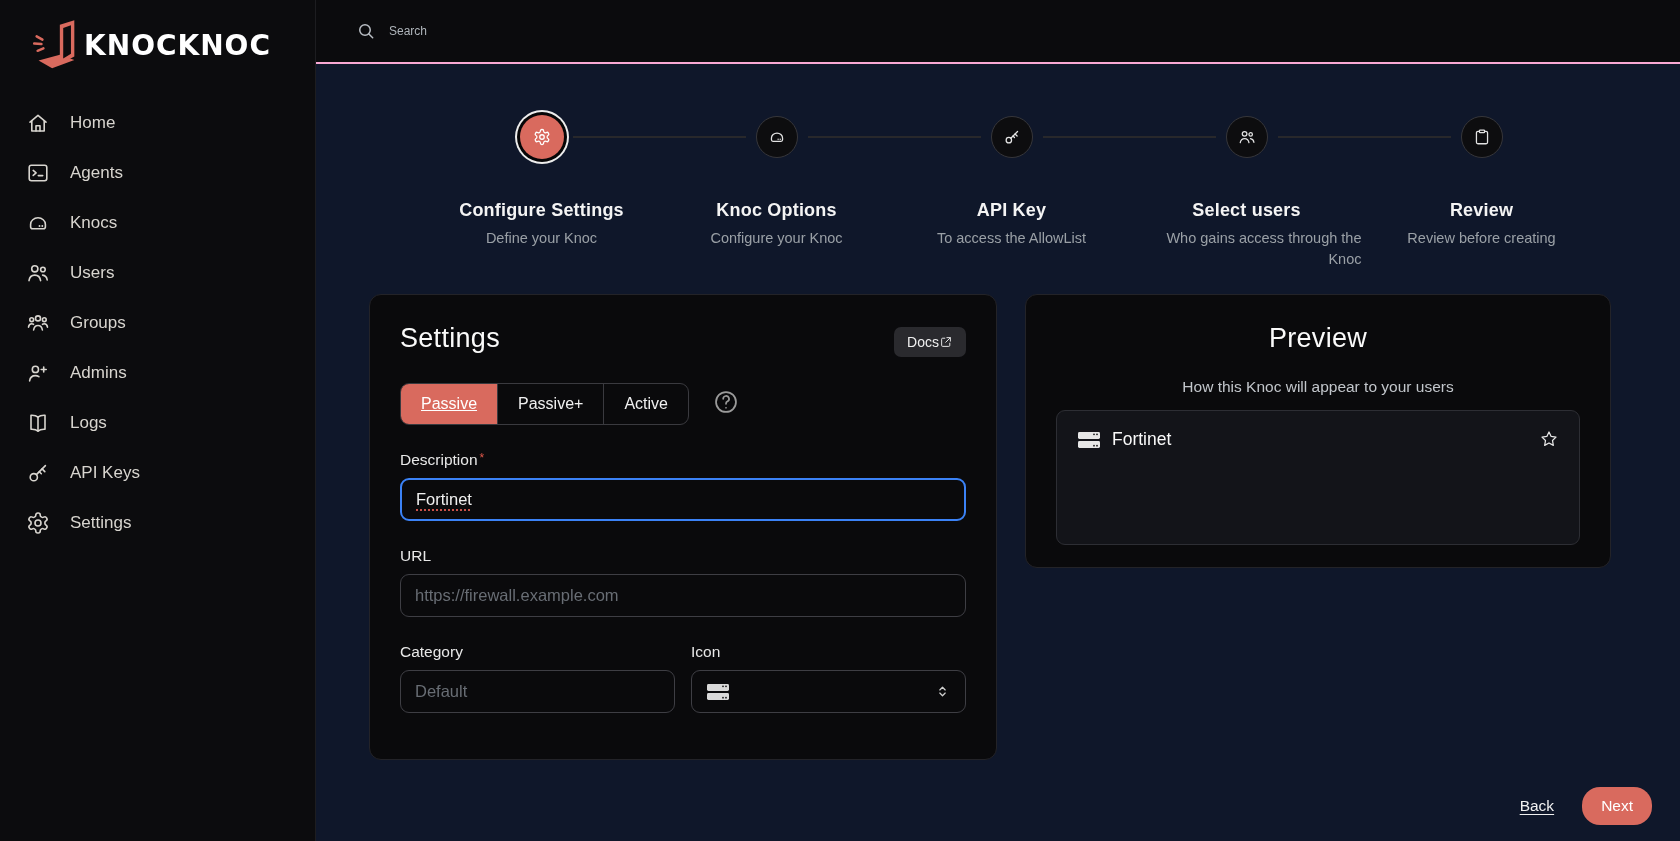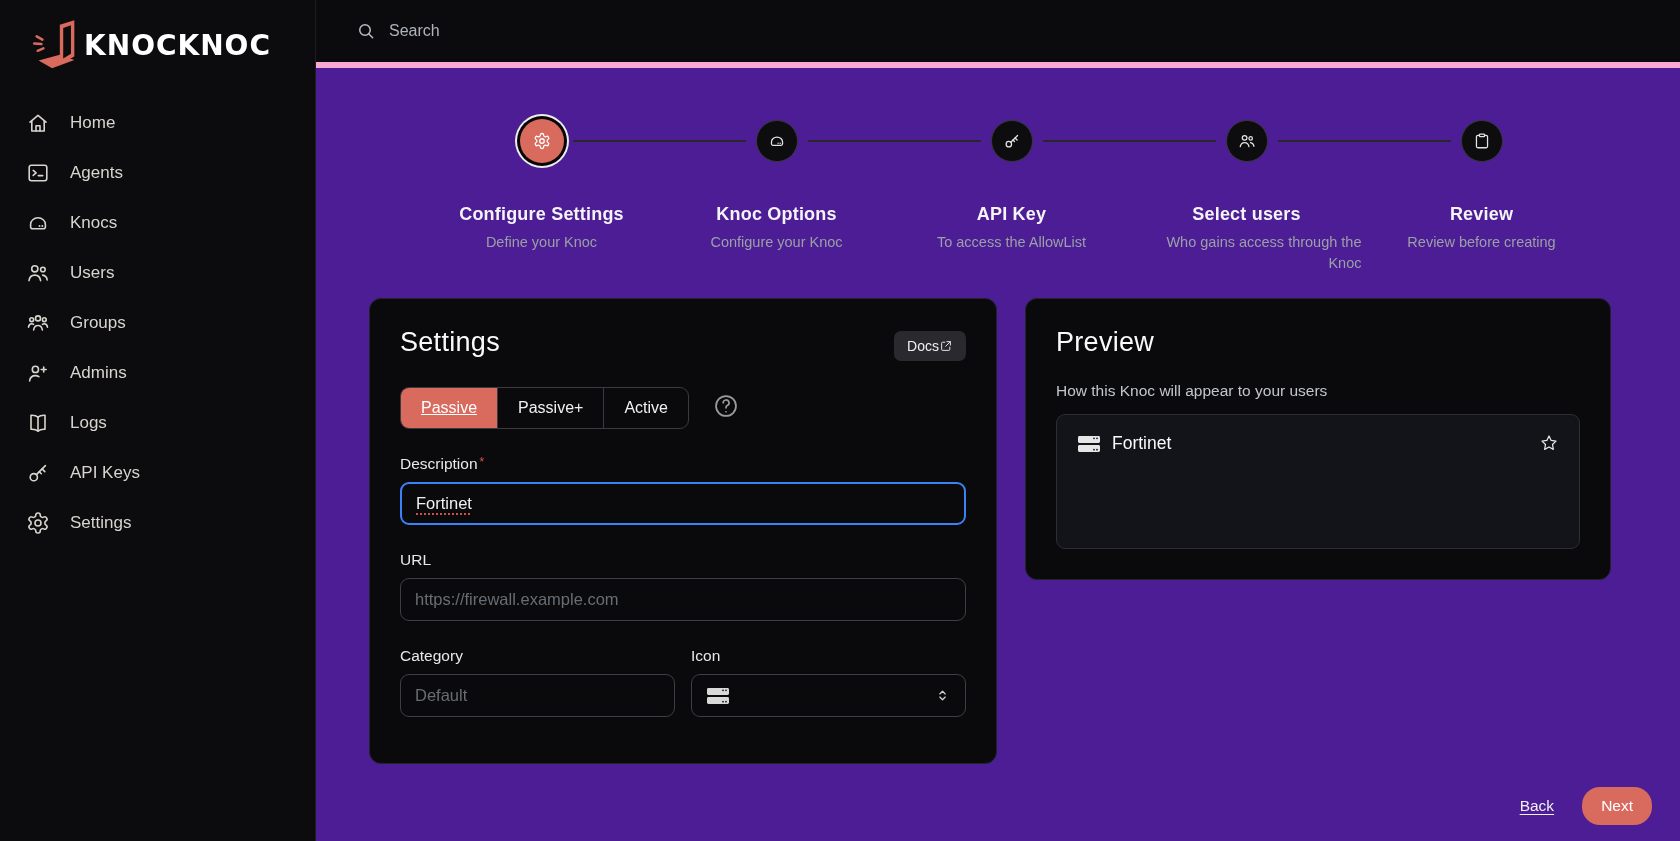--- a/index.html
+++ b/index.html
@@ -16,42 +16,42 @@
   .logo-mark { width:58px; height:58px; flex-shrink:0; }
   .logo-text { font-size:28px; font-weight:800; letter-spacing:1px; color:#ffffff; font-family:"DejaVu Sans","Liberation Sans",sans-serif; }
   .nav { padding-top:12px; }
   .nav-item { display:flex; align-items:center; gap:20px; padding:0 26px; height:50px; color:#d8d5cf; font-size:17px; cursor:pointer; }
   .nav-item svg { width:24px; height:24px; stroke:#d8d5cf; fill:none; stroke-width:1.6; stroke-linecap:round; stroke-linejoin:round; flex-shrink:0; }
 
   
   .main { flex:1; display:flex; flex-direction:column; background:#0b0b0d; }
   .topbar { height:62px; display:flex; align-items:center; gap:13px; padding:0 40px; flex-shrink:0; }
   .topbar svg { width:20px; height:20px; stroke:#b9bec4; fill:none; stroke-width:1.8; stroke-linecap:round; }
-  .search-input { background:transparent; border:none; outline:none; color:#e8e8e8; font-size:16px; width:420px; font-family:inherit; }
+  .search-input { background:transparent; border:none; outline:none; color:#e8e8e8; font-size:12px; width:420px; font-family:inherit; }
   .search-input::placeholder { color:#aeb4ba; }
 
-  .content { flex:1; position:relative; background:#4c1d95; border-top:6px solid #f9a8d4; }
+  .content { flex:1; position:relative; background:#0f172a; border-top:2px solid #f9a8d4; }
 
   
   .stepper { display:flex; margin:46px 0 0 108px; }
   .step { width:235px; position:relative; display:flex; flex-direction:column; align-items:center; }
   .step:not(:last-child)::before { content:""; position:absolute; top:26px; left:calc(50% + 31px); width:calc(100% - 62px); height:1.5px; background:#28282b; }
   .circle-wrap { height:54px; display:flex; align-items:center; justify-content:center; width:100%; }
   .step-circle { width:42px; height:42px; border-radius:50%; background:#0d0d0f; border:1px solid #36363a; display:flex; align-items:center; justify-content:center; cursor:pointer; z-index:2; }
   .step-circle svg { width:18px; height:18px; stroke:#e3e3e3; fill:none; stroke-width:1.7; stroke-linecap:round; stroke-linejoin:round; }
   .step.active .step-circle { width:44px; height:44px; background:var(--accent,#d96a5e); border-color:transparent; box-shadow:0 0 0 3px #060607, 0 0 0 5px #ededed; }
   .step.active .step-circle svg { stroke:#ffffff; }
   .step-title { margin-top:36px; font-size:18px; font-weight:700; color:#f4f4f4; text-align:center; letter-spacing:.2px; }
   .step-sub { margin-top:7px; font-size:14.5px; color:#9aa0a6; text-align:right; line-height:1.45; max-width:230px; }
 
   
   .cards { display:flex; gap:28px; margin:24px 26px 0 53px; align-items:flex-start; }
   .card { background:#0a0a0c; border:1px solid #232328; border-radius:12px; }
   .settings-card { width:628px; padding:28px 30px 46px; }
-  .preview-card  { width:586px; padding:28px 30px 30px; }
+  .preview-card  { width:586px; padding:28px 30px 22px;text-align:center; }
   .card-head { display:flex; justify-content:space-between; align-items:flex-start; }
   .card-title { font-size:27px; font-weight:500; color:#fafafa; letter-spacing:.3px; }
 
   .docs-btn { display:flex; align-items:center; background:#2a2a2e; border:none; border-radius:7px; color:#f0f0f0; font-size:14px; padding:7px 13px; cursor:pointer; font-family:inherit; margin-top:4px; }
   .docs-btn svg { width:14px; height:14px; stroke:#e6e6e6; fill:none; stroke-width:1.7; stroke-linecap:round; stroke-linejoin:round; }
 
   .mode-row { display:flex; align-items:center; gap:24px; margin-top:26px; }
   .segmented { display:inline-flex; border:1px solid #3a3a3f; border-radius:9px; overflow:hidden; }
   .seg { padding:11px 20px; font-size:16px; background:transparent; border:none; border-right:1px solid #3a3a3f; color:#f0f0f0; cursor:pointer; font-family:inherit; }
   .seg:last-child { border-right:none; }

